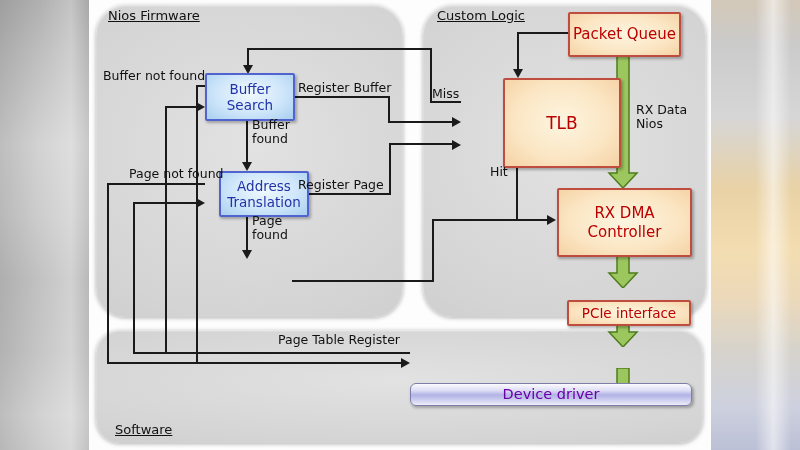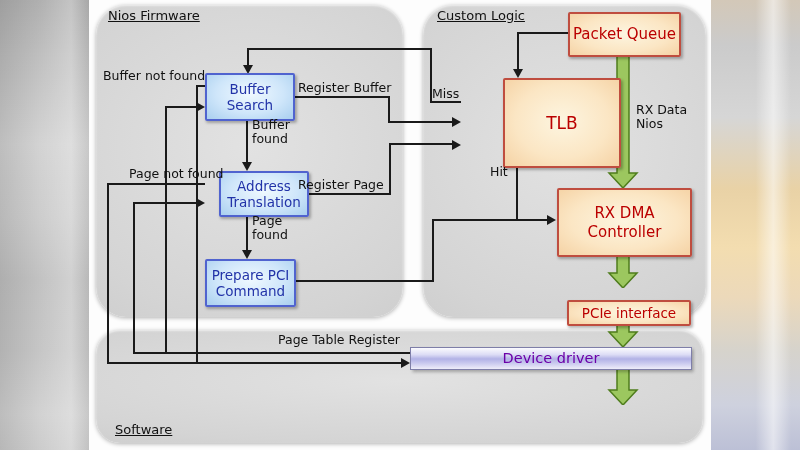--- a/index.html
+++ b/index.html
@@ -18,22 +18,22 @@
     background:radial-gradient(ellipse 120% 100% at 50% 45%, #e2e2e2 0%, #d4d4d4 55%, #c3c3c3 100%);
     box-shadow:0 1px 4px rgba(0,0,0,0.30), inset 0 1px 2px rgba(255,255,255,0.6);}
   .ptitle{position:absolute;font-size:13px;color:#111;text-decoration:underline;white-space:nowrap;}
   .box{position:absolute;display:flex;align-items:center;justify-content:center;
        text-align:center;white-space:pre-line;line-height:1.22;border-radius:2px;
        box-shadow:1.5px 2px 3px rgba(0,0,0,0.28);}
   .bbox{border:2px solid #5063cf;color:#2233a8;font-size:13.5px;
     background:radial-gradient(ellipse at 50% 42%, #f0f9ff 0%, #cfe6fa 55%, #a9cfef 100%);}
   .obox{border:2px solid #bf4d3f;color:#bb0000;font-size:14px;
     background:radial-gradient(ellipse at 50% 48%, #fdf5e0 0%, #fbe6c4 58%, #f5d2a4 100%);}
-  .pbox{border:1px solid #7e7ea8;color:#6b00a8;font-size:14.5px;border-radius:0;
-    background:linear-gradient(180deg,#fbfbfe 0%,#dcdcf5 32%,#b2b2e6 52%,#c9c9ee 72%,#eeedf9 100%);}
+  .pbox{border:1px solid #7e7ea8;color:#6b00a8;font-size:14.5px;border-radius:6px;
+    background:linear-gradient(180deg,#fbfbfe 0%,#dcdcf5 32%,#b2b2e6 52%,#c9c9ee 72%,#eeedf9 100%);margin-top:36px;}
   .lbl{position:absolute;font-size:12.5px;color:#111;white-space:pre-line;line-height:1.12;}
   .seg{position:absolute;background:#1a1a1a;}
   .ar{position:absolute;width:0;height:0;border-style:solid;border-color:transparent;}
   .ar-r{border-width:5px 0 5px 9px;border-left-color:#1a1a1a;}
   .ar-d{border-width:9px 5px 0 5px;border-top-color:#1a1a1a;}
   .edges{position:absolute;left:0;top:0;width:100%;height:100%;}
   .garrow{position:absolute;}
 </style>
 </head>
 <body>
@@ -137,22 +137,20 @@
     <polygon points="10,0 22,0 22,22 30,22 16,37 2,22 10,22" fill="#9cc75f" stroke="#4f7d1d" stroke-width="1.5"></polygon>
   </svg>
   <svg class="garrow" style="left:607px;top:368px;" width="32" height="37">
     <polygon points="10,0 22,0 22,22 30,22 16,37 2,22 10,22" fill="#9cc75f" stroke="#4f7d1d" stroke-width="1.5"></polygon>
   </svg>
 
   <div class="box bbox" style="left:205px;top:73px;width:86px;height:44px;">Buffer
 Search</div>
   <div class="box bbox" style="left:205px;top:171px;width:86px;height:42px;margin-left:14px;">Address
 Translation</div>
-  <div class="box bbox" style="left:205px;top:259px;width:87px;height:44px;">Prepare PCI
-Command</div>
 
   <div class="box obox" style="left:568px;top:12px;width:109px;height:41px;font-size:15px;">Packet Queue</div>
   <div class="box obox" style="left:461px;top:78px;width:114px;height:86px;font-size:17px;margin-left:42px;">TLB</div>
   <div class="box obox" style="left:557px;top:188px;width:131px;height:65px;font-size:15px;">RX DMA
 Controller</div>
   <div class="box obox" style="left:567px;top:300px;width:120px;height:22px;font-size:13.5px;">PCIe interface</div>
 
   <div class="box pbox" style="left:410px;top:347px;width:280px;height:21px;">Device driver</div>
 
   <div class="lbl" style="left:103px;top:69px;">Buffer not found</div>

